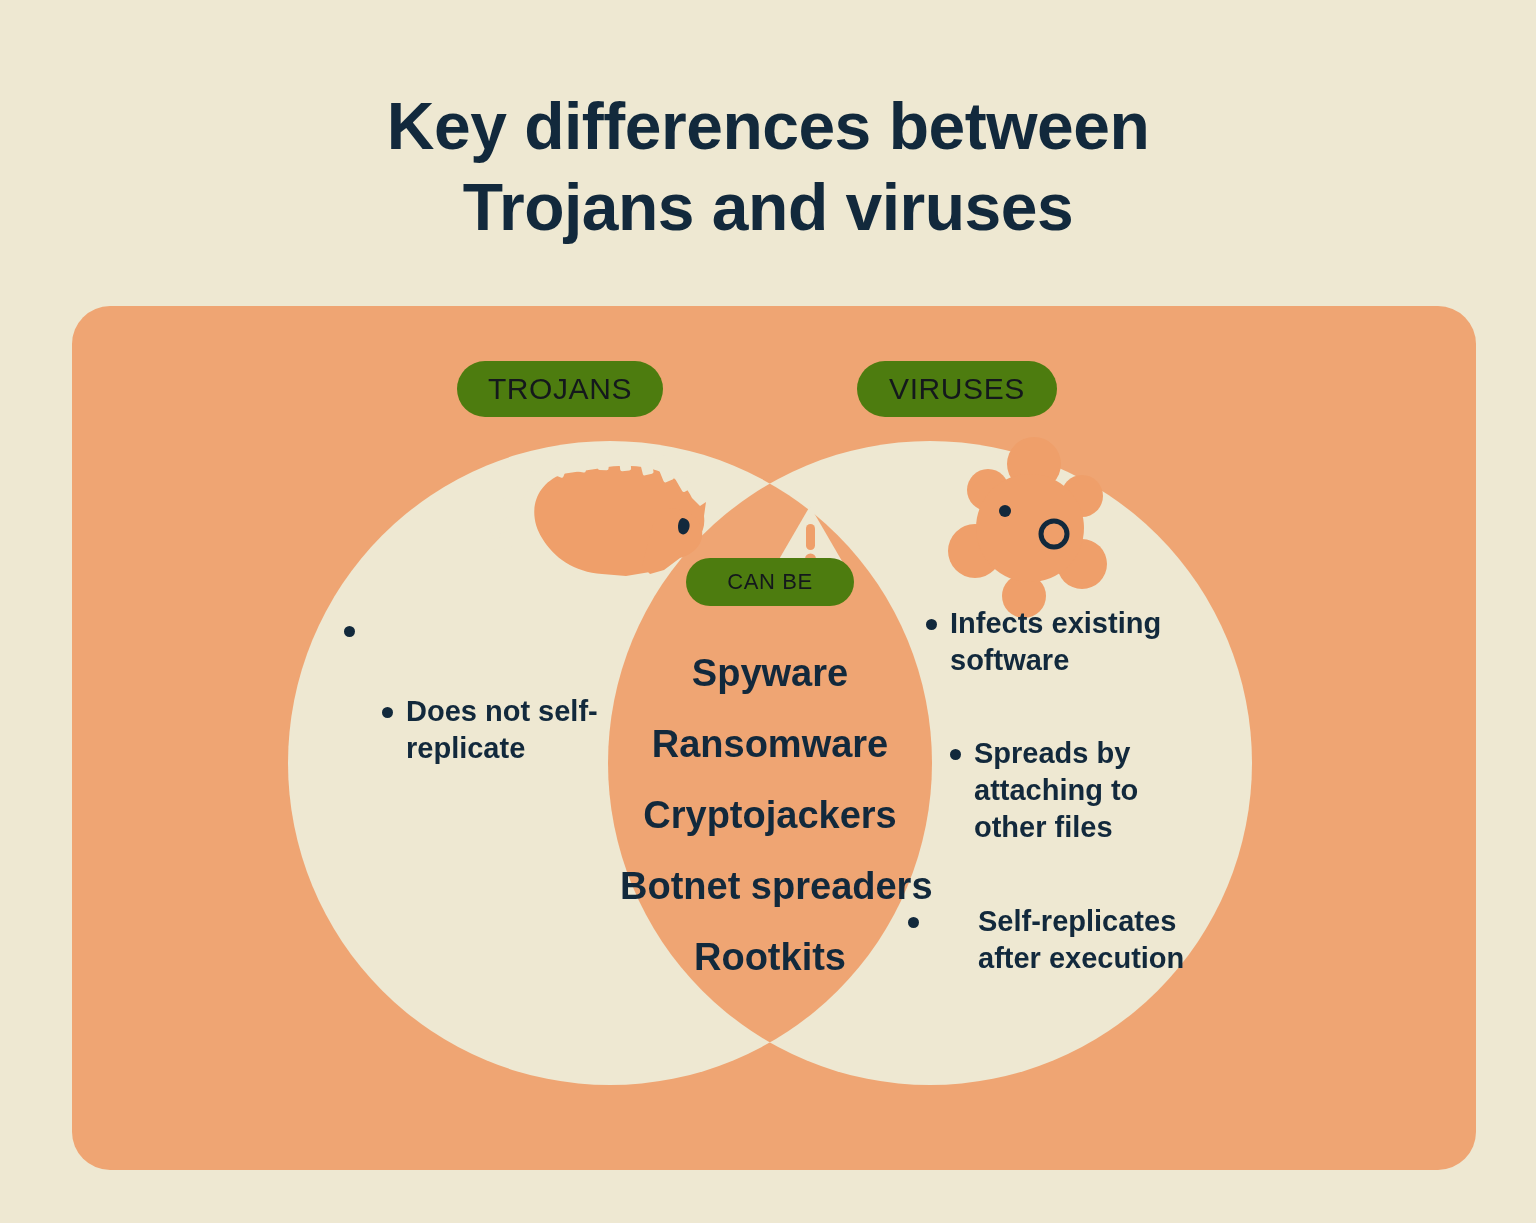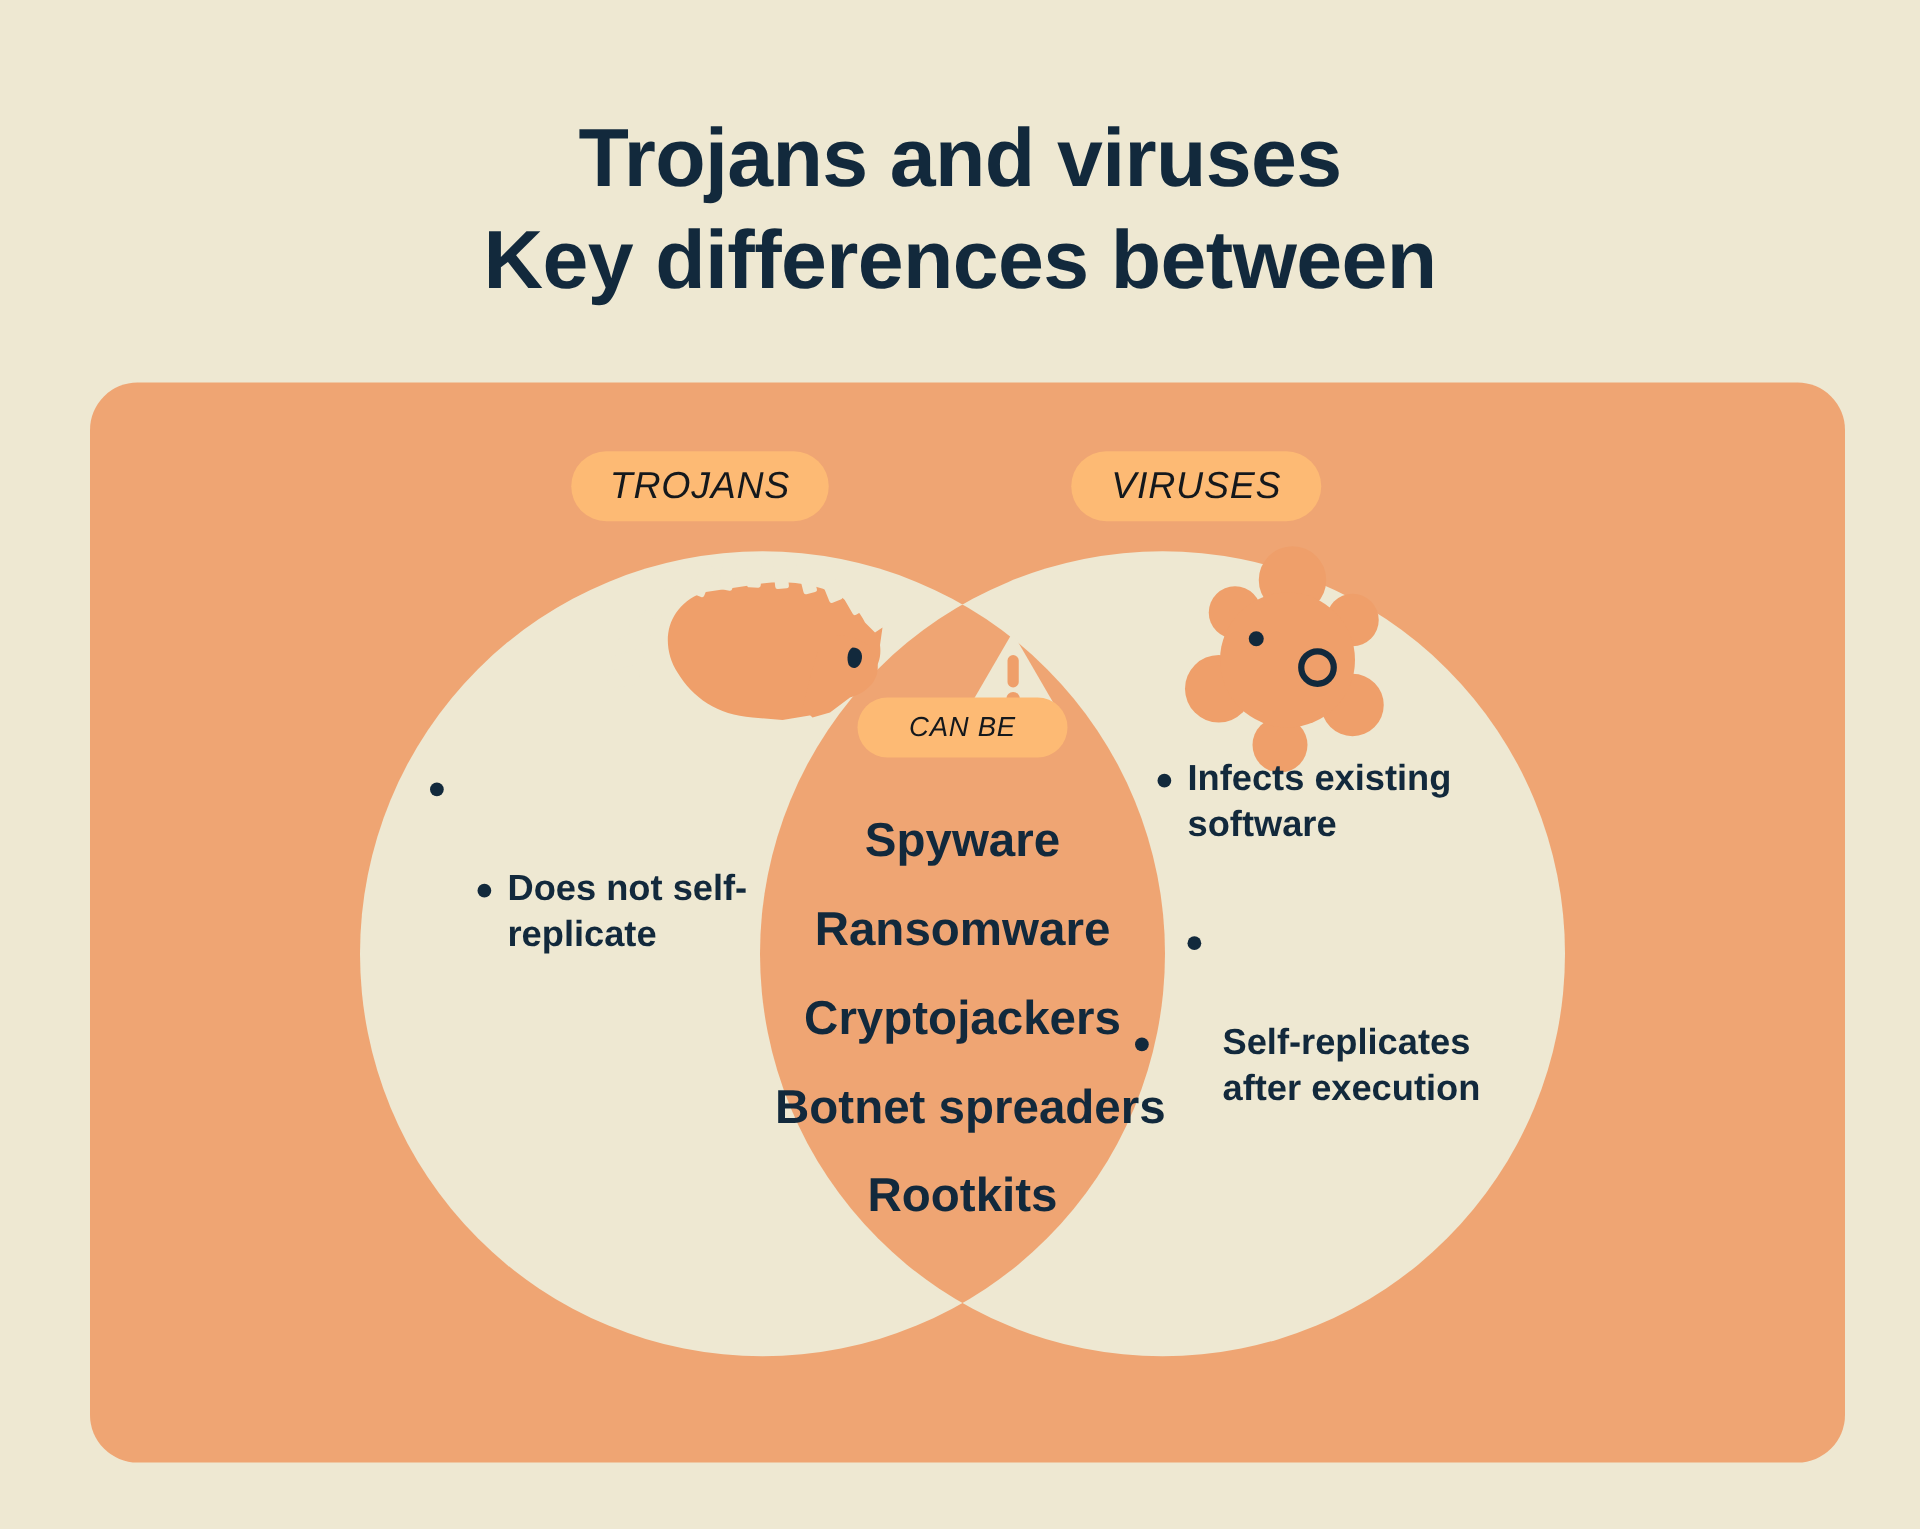--- a/index.html
+++ b/index.html
@@ -47,31 +47,30 @@
     position: absolute;
     left: 0;
     top: 0;
     width: 1404px;
     height: 864px;
   }
 
   
   .pill {
     position: absolute;
-    background: #fdba74;
+    background: #4d7c0f;
     color: #14181c;
     border-radius: 999px;
     font-size: 30px;
     font-weight: 400;
     letter-spacing: 0.6px;
     display: flex;
     align-items: center;
     justify-content: center;
     white-space: nowrap;
-    font-style: italic;
   }
   .pill-trojans {
     left: 457px;
     top: 361px;
     width: 206px;
     height: 56px;
   }
   .pill-viruses {
     left: 857px;
     top: 361px;
@@ -140,22 +139,22 @@
     font-size: 38px;
     font-weight: 700;
   }
   .center-list .ci { display: block; margin-bottom: 28px; white-space: nowrap; }
   .center-list .ci:last-child { margin-bottom: 0; }
 </style>
 </head>
 <body>
 
 <div class="title">
+  <span class="line">Key differences between</span>
   <span class="line">Trojans and viruses</span>
-  <span class="line">Key differences between</span>
 </div>
 
 <div class="panel">
 
   <svg class="venn-svg" viewBox="0 0 1404 864">
     <defs>
       <clipPath id="clipLeft">
         <circle cx="538" cy="457" r="322"></circle>
       </clipPath>
       <clipPath id="clipRight">
@@ -263,20 +262,21 @@
   </div>
 </div>
 
 <div class="col col-right">
   <div class="bullet-item li-r0">
     <span class="bullet-dot"></span>
     <span class="bullet-text">Infects existing software</span>
   </div>
   <div class="bullet-item li-r1">
     <span class="bullet-dot"></span>
+    <span class="bullet-text">Spreads by attaching to other files</span>
   </div>
   <div class="bullet-item li-r2">
     <span class="bullet-dot"></span>
     <span class="bullet-text">Self-replicates after execution</span>
   </div>
 </div>
 
 <div class="center-list">
   <span class="ci">Spyware</span>
   <span class="ci">Ransomware</span>

